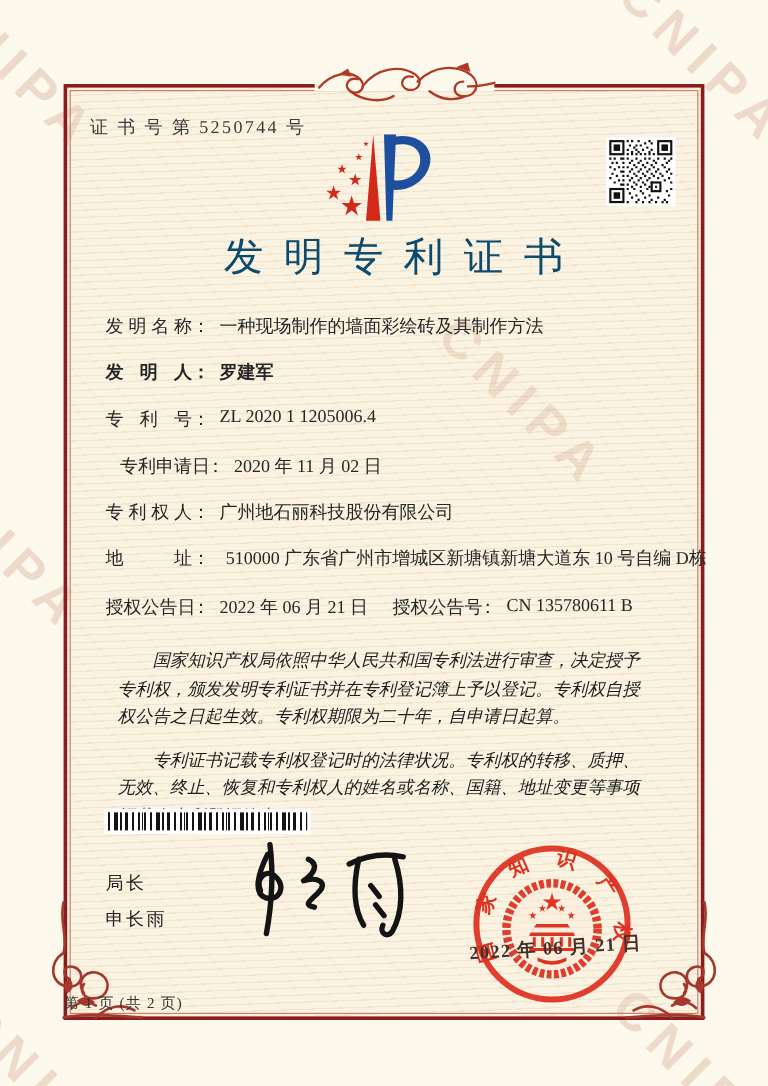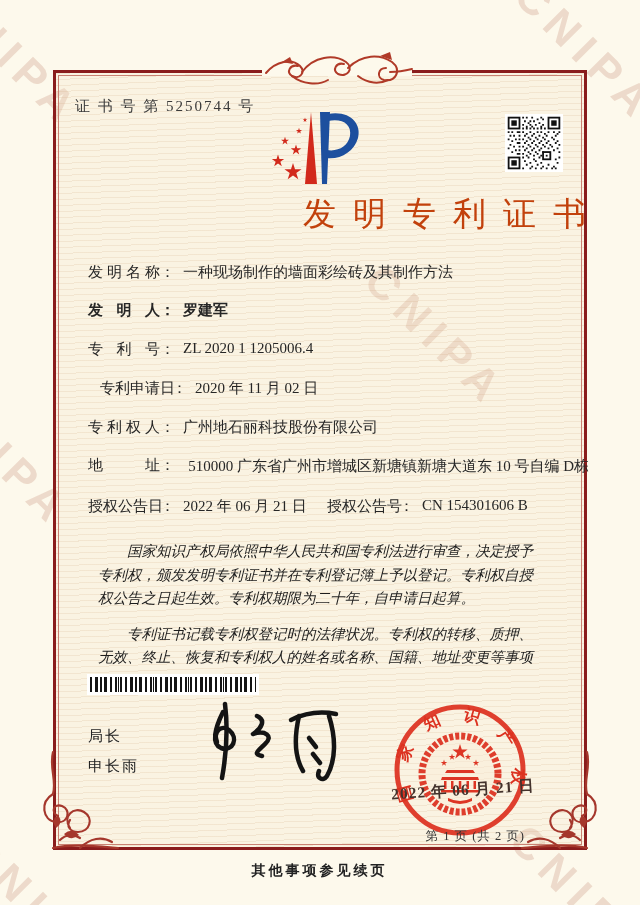--- a/index.html
+++ b/index.html
@@ -9,37 +9,37 @@
   .watermark{position:absolute;font-family:"Liberation Sans","DejaVu Sans",sans-serif;
     font-size:44px;font-weight:bold;letter-spacing:9px;color:rgba(193,130,108,0.26);
     transform:rotate(45deg);transform-origin:left top;white-space:nowrap;pointer-events:none;}
   #frame{position:absolute;left:53px;top:70px;width:534px;height:780px;
     border:3px solid #8a1c1c;box-sizing:border-box;
     background:
       repeating-linear-gradient(178deg, rgba(198,150,103,0.15) 0px, rgba(198,150,103,0.15) 1px, rgba(0,0,0,0) 1px, rgba(0,0,0,0) 6px),
       rgba(243,221,192,0.22);}
   #frame .inner-line{position:absolute;left:2px;top:2px;right:2px;bottom:2px;border:1px solid #c98172;}
   .cert-no{font-size:15px;color:#3a3a3a;letter-spacing:2px;}
-  .title{width:533px;text-align:right;font-size:33px;color:#c2410c;letter-spacing:17px;padding-left:17px;font-weight:500;}
+  .title{width:533px;text-align:center;font-size:33px;color:#0c4a6e;letter-spacing:17px;padding-left:17px;font-weight:500;}
   .row{font-size:15px;color:#262626;white-space:nowrap;}
   .row .lbl{display:inline-block;width:72px;text-align:justify;text-align-last:justify;vertical-align:top;}
   .row .colon{display:inline-block;vertical-align:top;}
   .row .val{display:inline-block;margin-left:8px;vertical-align:top;}
   .row .val.wrap{white-space:normal;width:406px;line-height:21.5px;text-align:right;}
   .legal{width:470px;font-size:14.5px;line-height:23.5px;color:#1d1d1d;font-style:italic;}
   .legal p{margin:12px;text-indent:2em;}
   .barcode{width:166px;height:15px;background-color:#ffffff;
     background-image:
       repeating-linear-gradient(90deg,#141414 0 2px,rgba(0,0,0,0) 2px 5px),
       repeating-linear-gradient(90deg,#141414 0 1px,rgba(0,0,0,0) 1px 7px);
     box-shadow:0 0 0 3px #ffffff;}
   .signer{font-size:15px;color:#222;letter-spacing:2px;text-align:center;}
   .seal-date{width:150px;text-align:center;font-size:15.5px;font-weight:bold;color:#43322c;
     letter-spacing:1px;transform:rotate(-3.5deg);z-index:5;}
-  .page-info{width:472px;text-align:right;font-size:12.5px;color:#333;letter-spacing:1px;}
+  .page-info{width:472px;text-align:left;font-size:12.5px;color:#333;letter-spacing:1px;}
   .note{width:533px;text-align:center;font-size:14px;font-weight:600;color:#222;letter-spacing:3px;}
 </style>
 </head>
 <body>
 
 <div id="page">
 
   <div class="watermark" style="left:-35px;top:-25px;">CNIPA</div>
   <div class="watermark" style="left:540px;top:-30px;">CNIPA</div>
   <div class="watermark" style="left:390px;top:255px;">CNIPA</div>
@@ -160,21 +160,21 @@
   <div class="abs row" style="left:88px;top:418px;">
     <span class="lbl">专利权人</span><span class="colon">：</span><span class="val">广州地石丽科技股份有限公司</span>
   </div>
   <div class="abs row" style="left:88px;top:456px;">
     <span class="lbl">地址</span><span class="colon">：</span><span class="val wrap">510000 广东省广州市增城区新塘镇新塘大道东 10 号自编 D栋</span>
   </div>
   <div class="abs row" style="left:88px;top:497px;">
     <span class="lbl">授权公告日</span><span class="colon">：</span><span class="val">2022 年 06 月 21 日</span>
   </div>
   <div class="abs row" style="left:327px;top:497px;">
-    <span class="lbl">授权公告号</span><span class="colon">：</span><span class="val">CN 154301606 B</span>
+    <span class="lbl">授权公告号</span><span class="colon">：</span><span class="val">CN 135780611 B</span>
   </div>
 
   <div class="abs legal" style="left:86px;top:528px;">
     <p>国家知识产权局依照中华人民共和国专利法进行审查，决定授予专利权，颁发发明专利证书并在专利登记簿上予以登记。专利权自授权公告之日起生效。专利权期限为二十年，自申请日起算。</p>
     <p>专利证书记载专利权登记时的法律状况。专利权的转移、质押、无效、终止、恢复和专利权人的姓名或名称、国籍、地址变更等事项记载在专利登记簿上。</p>
   </div>
 
   <div class="abs barcode" style="left:90px;top:677px;"></div>
 
   <div class="abs signer" style="left:88px;top:727px;">局长</div>
@@ -217,15 +217,14 @@
         <rect x="6.5" y="7" width="2.5" height="8"></rect>
         <rect x="13.5" y="7" width="2.5" height="8"></rect>
         <rect x="-19" y="16" width="38" height="2.5"></rect>
         <path d="M-12 24 Q 0 30 12 24 L 12 27 Q 0 33 -12 27 Z"></path>
       </g>
     </g>
   </svg>
   <div class="abs seal-date" style="left:388px;top:780px;">2022 年 06 月 21 日</div>
 
   <div class="abs page-info" style="left:53px;top:828px;">第 1 页 (共 2 页)</div>
-  <div class="abs note" style="left:53px;top:862px;">其他事项参见续页</div>
 
 </div>
 
 </body></html>

